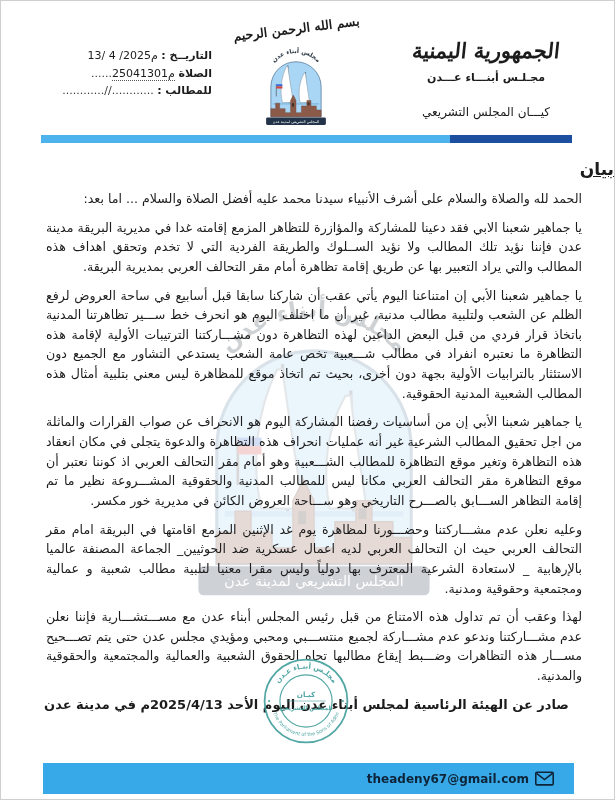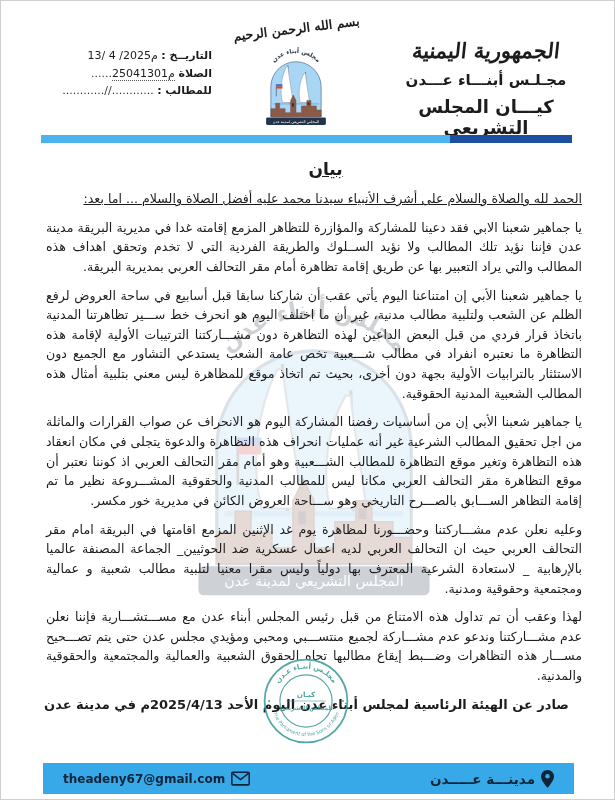--- a/index.html
+++ b/index.html
@@ -21,46 +21,46 @@
   }
   .content{position:relative;z-index:1;}
   
   .header{display:flex;padding:14px 22px 0 16px;height:128px;box-sizing:border-box;}
   .header-right{width:212px;text-align:center;padding-top:24px;}
   .country-calligraphy{
     font-size:21px;font-weight:bold;
     font-family:"DejaVu Serif","Liberation Serif",serif;
     transform:skewX(-6deg);letter-spacing:-1px;line-height:1.1;
   }
-  .org-name{font-size:15px;font-weight:bold;margin-top:9px;}
-  .entity-name{font-size:18px;font-weight:bold;margin-top:7px;}
+  .org-name{font-size:11px;font-weight:bold;margin-top:9px;}
+  .entity-name{font-size:12px;font-weight:normal;margin-top:21px;}
   .header-center{width:168px;display:flex;flex-direction:column;align-items:center;}
   .bismillah{
     font-size:12.5px;font-weight:bold;transform:rotate(-7deg);
     font-family:"DejaVu Serif","Liberation Serif",serif;
     margin-top:6px;white-space:nowrap;
   }
   .logo-svg{width:86px;height:95px;margin-top:2px;}
   .header-left{flex:1;padding-top:32px;font-size:11px;line-height:1.6;text-align:right;}
   .hrow{white-space:nowrap;}
   .hlabel{font-weight:bold;}
   .hvalue{direction:ltr;unicode-bidi:embed;}
   .ref-underline{border-bottom:1px dotted #555;font-weight:normal;}
   .dots{color:#333;letter-spacing:1px;}
   
   .divider{display:flex;direction:ltr;height:8px;margin:6px 42px 0 40px;}
   .divider .seg-light{flex:0 0 77%;background:#4db3ec;}
   .divider .seg-dark{flex:1;background:#1d4fa1;}
   
   .title{
-    text-align:center;font-size:17px;font-weight:bold;
+    font-size:17px;font-weight:bold;
     text-decoration:underline;margin-top:16px;margin-left:36px;
   }
   .body-text{padding:10px 32px 0 30px;font-size:12.6px;line-height:1.56;}
-  .opening{margin:0 0 9px 0;text-decoration:underline;}
+  .opening{margin:0 0 9px 0;}
   .para{margin:0 0 9px 15px;text-align:justify;}
   .issued{
     text-align:center;font-weight:bold;font-size:13px;margin-top:6px;
   }
   
   .stamp{position:absolute;left:260px;top:654px;width:90px;height:92px;z-index:2;opacity:.9;}
   
   .footer-bar{
     position:absolute;left:42px;right:40px;bottom:5px;height:31px;
     background:#38a9e8;display:flex;align-items:center;
@@ -172,27 +172,20 @@
     </text>
     <text x="50" y="46" font-size="8" font-weight="bold" text-anchor="middle" fill="#419e9b">كيـان</text>
     <line x1="28" y1="50" x2="72" y2="50" stroke="#419e9b" stroke-width="0.7"></line>
     <text x="50" y="60" font-size="6.6" font-weight="bold" text-anchor="middle" fill="#419e9b">المجلس التشريعي</text>
     <circle cx="9" cy="50" r="1.2" fill="#419e9b"></circle>
     <circle cx="91" cy="50" r="1.2" fill="#419e9b"></circle>
   </svg>
 
   <div class="footer-bar">
 
-    <div class="f-item">
-      <svg class="f-icon" width="13" height="18" viewBox="0 0 16 22">
-        <path d="M8,0 C3.6,0 0,3.6 0,8 c0,5.4 8,14 8,14 s8,-8.6 8,-14 C16,3.6 12.4,0 8,0 z" fill="#0e2438"></path>
-        <circle cx="8" cy="7.6" r="2.8" fill="#38a9e8"></circle>
-      </svg>
-      <span>مدينـــة عـــــدن</span>
-    </div>
 
 
     <div class="f-item">
       <svg class="f-icon" width="19" height="15" viewBox="0 0 24 18">
         <rect x="1" y="1" width="22" height="16" rx="1.5" fill="none" stroke="#0e2438" stroke-width="2"></rect>
         <path d="M2,2.4 L12,10.4 L22,2.4" fill="none" stroke="#0e2438" stroke-width="2"></path>
       </svg>
       <span class="latin">theadeny67@gmail.com</span>
     </div>
 

